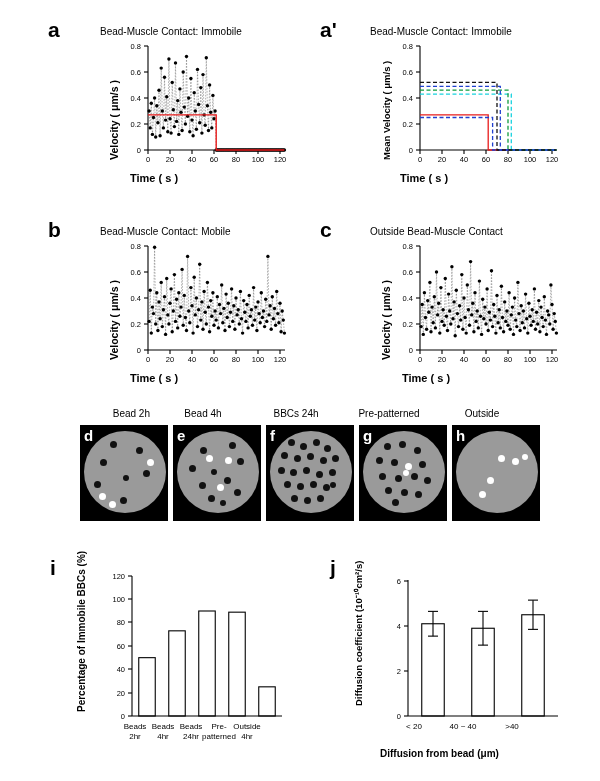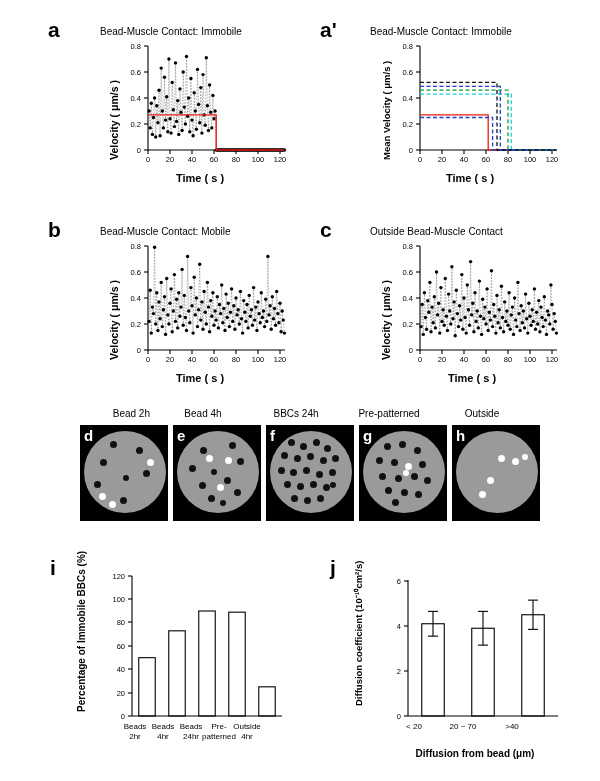--- a/index.html
+++ b/index.html
@@ -4,21 +4,21 @@
 <style>
   html,body{margin:0;padding:0;}
   body{
     width:600px;height:781px;background:#ffffff;
     font-family:"Liberation Sans", sans-serif;
     color:#000;position:relative;overflow:hidden;
   }
   .panel{position:absolute;}
   .plabel{position:absolute;font-weight:bold;font-size:21px;font-family:"Liberation Sans",sans-serif;}
   .ptitle{position:absolute;font-size:10px;text-align:left;white-space:nowrap;}
-  .axtitle{position:absolute;font-size:11px;font-weight:bold;text-align:center;white-space:nowrap;}
+  .axtitle{position:absolute;font-size:11px;font-weight:bold;text-align:left;white-space:nowrap;}
   .ytitle{position:absolute;font-size:10.5px;font-weight:bold;white-space:nowrap;
      transform-origin:0 0;transform:rotate(-90deg);}
   .ytitle2{position:absolute;font-size:9.5px;font-weight:bold;white-space:nowrap;
      transform-origin:0 0;transform:rotate(-90deg);}
   svg{display:block;}
   .microimg{position:absolute;background:#000;}
   .circ{position:absolute;border-radius:50%;background:#9a9a9a;}
   .dotb{position:absolute;border-radius:50%;background:#111;}
   .dotw{position:absolute;border-radius:50%;background:#fff;}
   .mlabel{position:absolute;font-size:10px;text-align:center;white-space:nowrap;}
@@ -746,14 +746,14 @@
       <line x1="111" y1="75.125" x2="111" y2="41.375" stroke="#000" stroke-width="1.1"></line>
       <line x1="106" y1="41.375" x2="116" y2="41.375" stroke="#000" stroke-width="1.1"></line>
       <line x1="106" y1="75.125" x2="116" y2="75.125" stroke="#000" stroke-width="1.1"></line>
       <rect x="149.75" y="44.75" width="22.50" height="101.25" fill="none" stroke="#000" stroke-width="1.1"></rect>
       <line x1="161" y1="59.375" x2="161" y2="30.124999999999986" stroke="#000" stroke-width="1.1"></line>
       <line x1="156" y1="30.124999999999986" x2="166" y2="30.124999999999986" stroke="#000" stroke-width="1.1"></line>
       <line x1="156" y1="59.375" x2="166" y2="59.375" stroke="#000" stroke-width="1.1"></line>
     </g>
 </svg>
 <div class="bartick" style="left:389px;top:722px;width:50px;">&lt; 20</div>
-<div class="bartick" style="left:438px;top:722px;width:50px;">20 ~ 70</div>
+<div class="bartick" style="left:438px;top:722px;width:50px;">40 ~ 40</div>
 <div class="bartick" style="left:487px;top:722px;width:50px;">&gt;40</div>
 
 </body></html>

